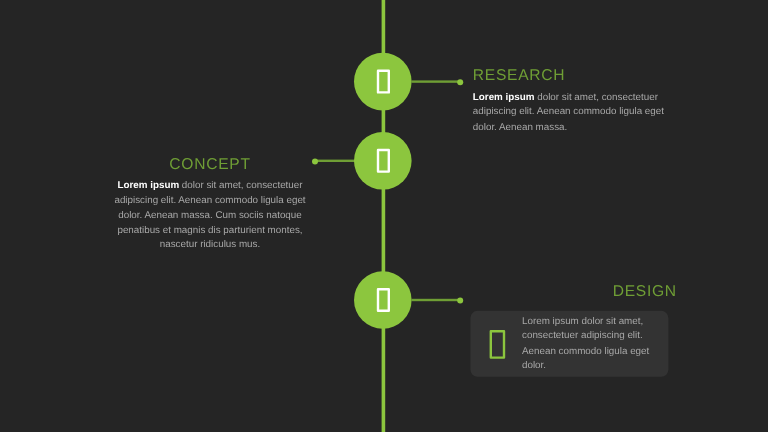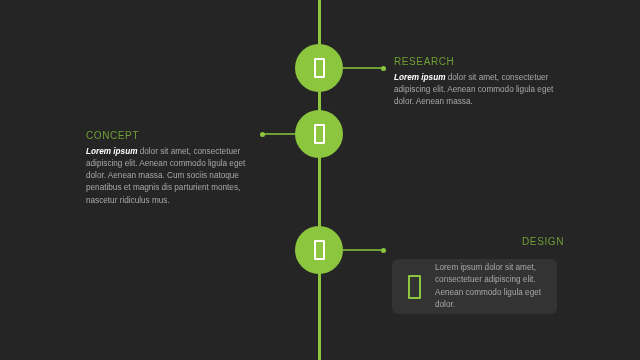--- a/index.html
+++ b/index.html
@@ -73,40 +73,39 @@
   #dot-research { left: 381px; top: 65.5px; }
   #arm-concept  { left: 262px; top: 133px; width: 34px; }
   #dot-concept  { left: 260px; top: 131.5px; }
   #arm-design   { left: 343px; top: 249px; width: 40px; }
   #dot-design   { left: 381px; top: 247.5px; }
 
   
   .block { position: absolute; }
   .heading {
     color: #6f9e35;
-    font-size: 10px;
+    font-size: 13px;
     letter-spacing: 0.6px;
     font-weight: 400;
     margin: 0 0 5px 0;
     line-height: 1.1;
   }
   .body {
     color: #a8a8a8;
     font-size: 8.2px;
     line-height: 1.48;
     margin: 0;
   }
   .body b {
     color: #ffffff;
     font-weight: bold;
-    font-style: italic;
   }
 
   #block-research { left: 394px; top: 56px; width: 160px; text-align: left; }
-  #block-concept  { left: 86px;  top: 130px; width: 178px; text-align: left; }
+  #block-concept  { left: 86px;  top: 130px; width: 178px; text-align: center; }
   #block-design   { left: 394px; top: 236px; width: 170px; text-align: right; }
 
   
   .card {
     position: absolute;
     left: 392px;
     top: 259px;
     width: 165px;
     height: 55px;
     background: #333333;

